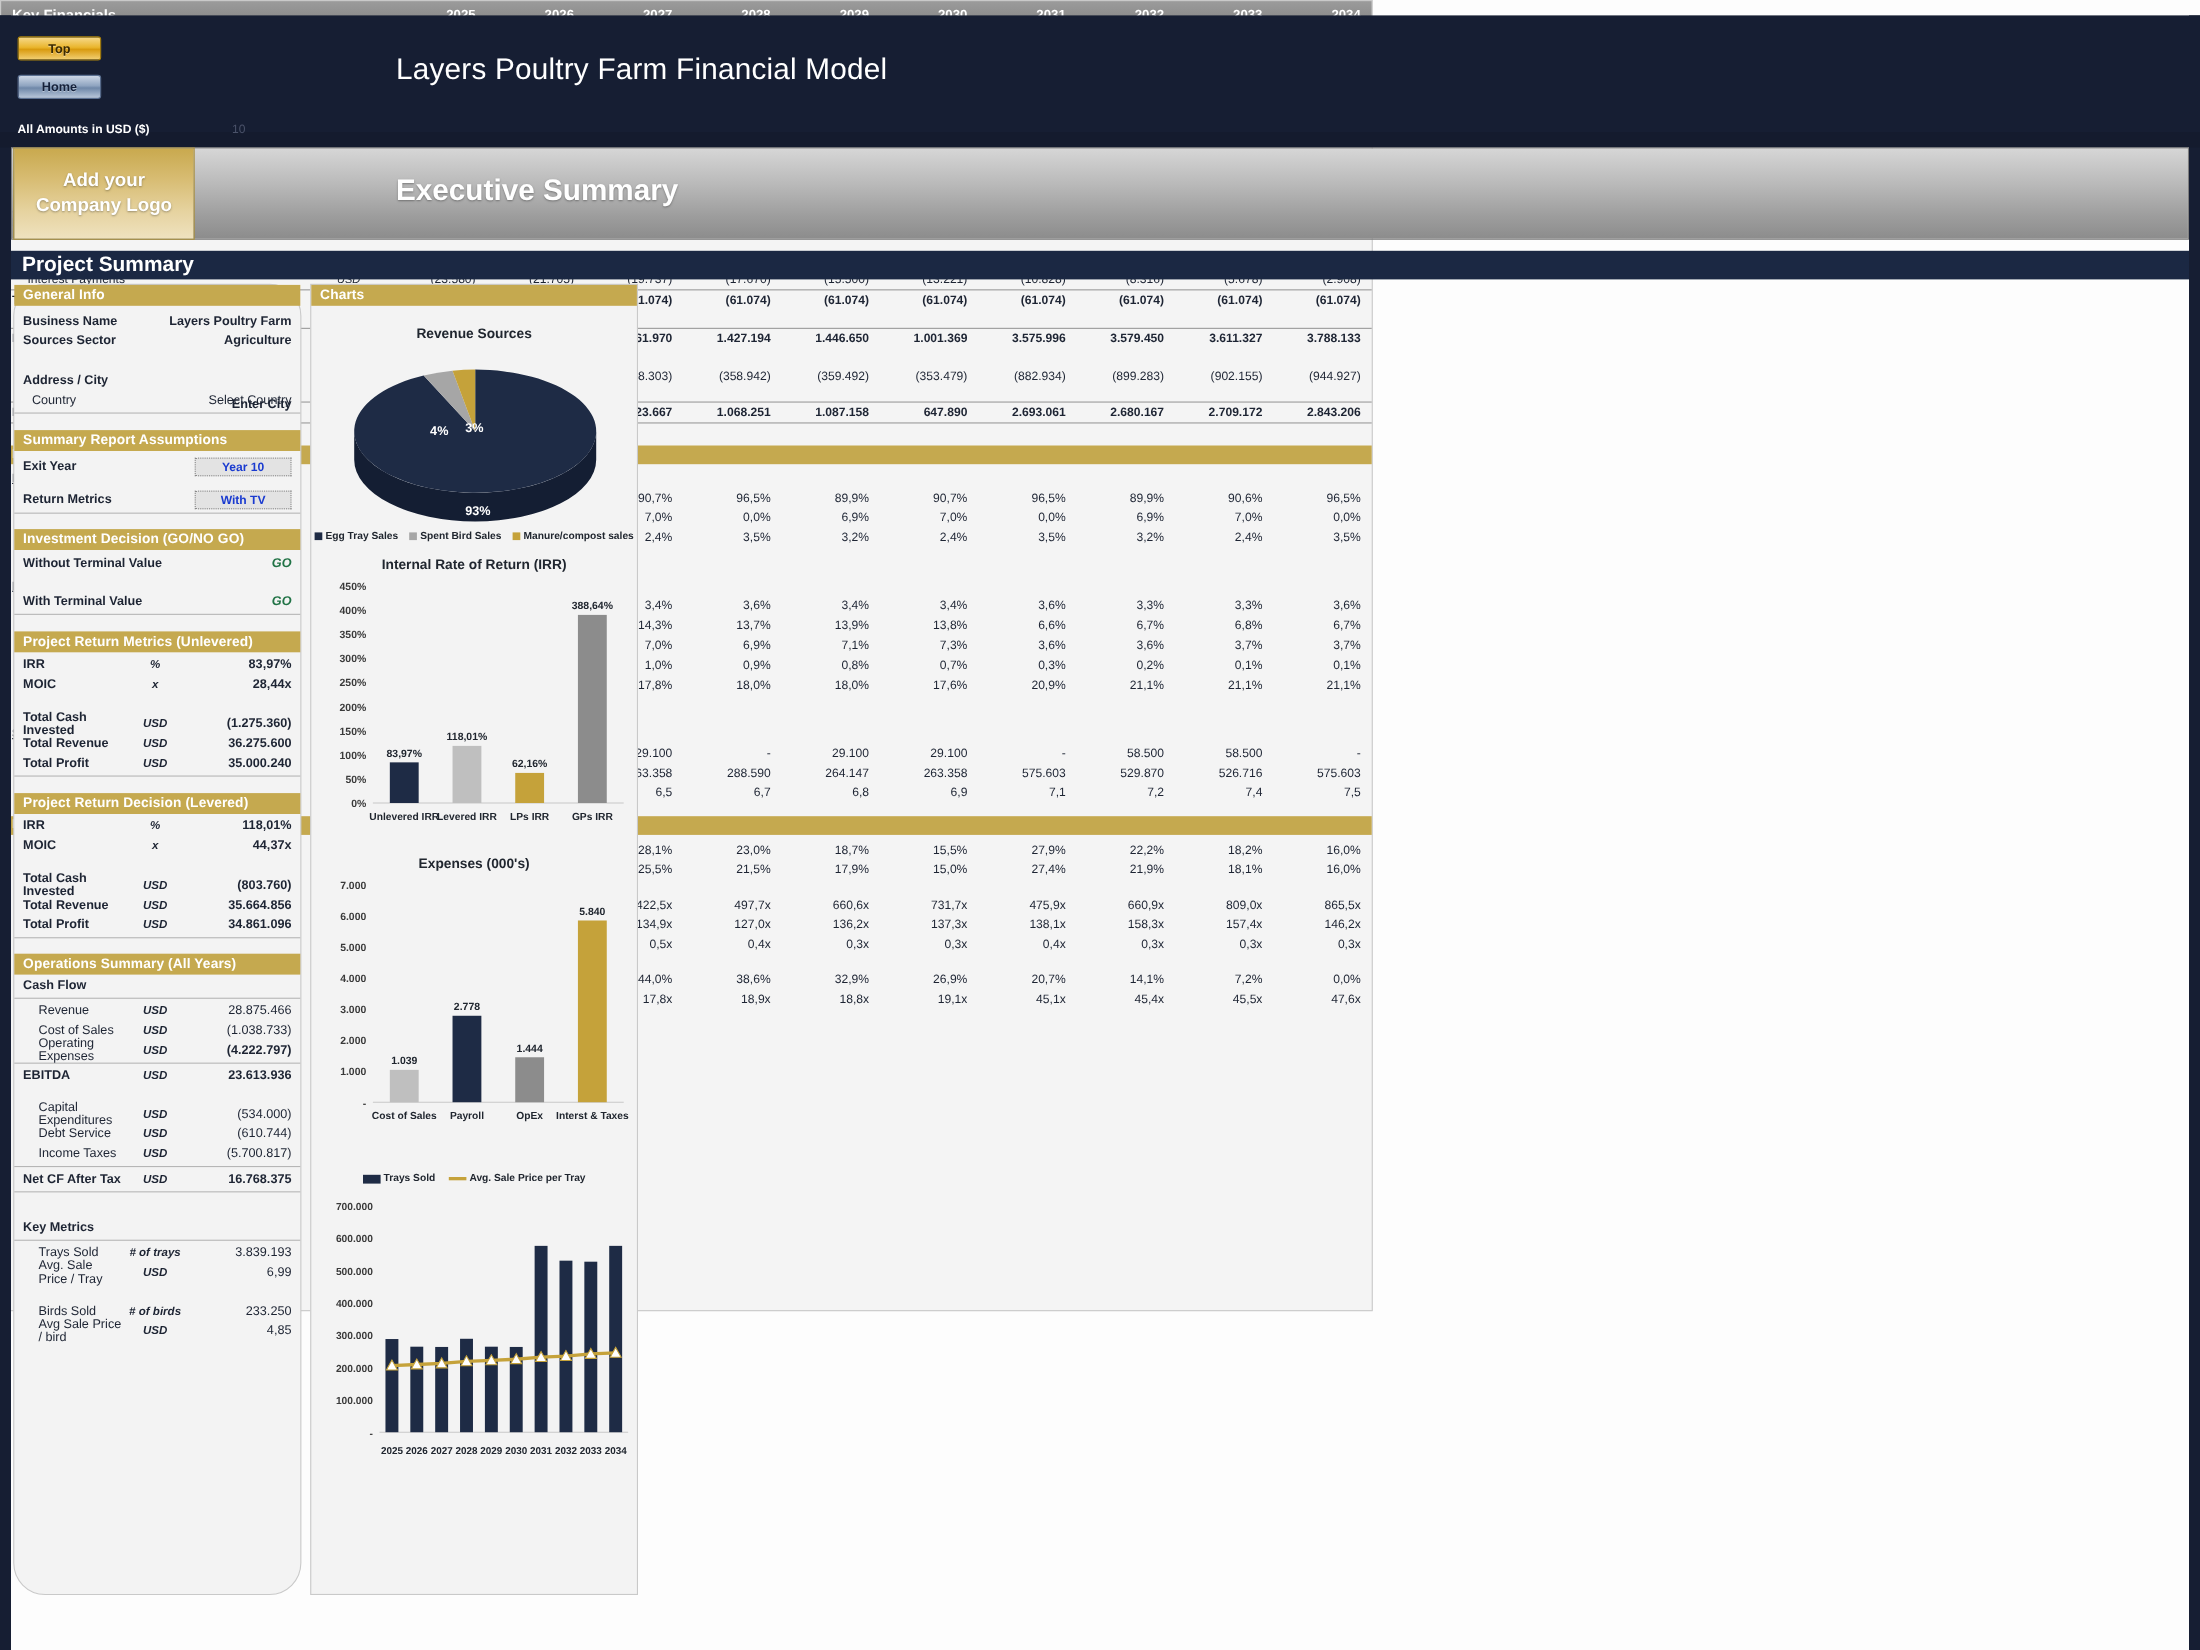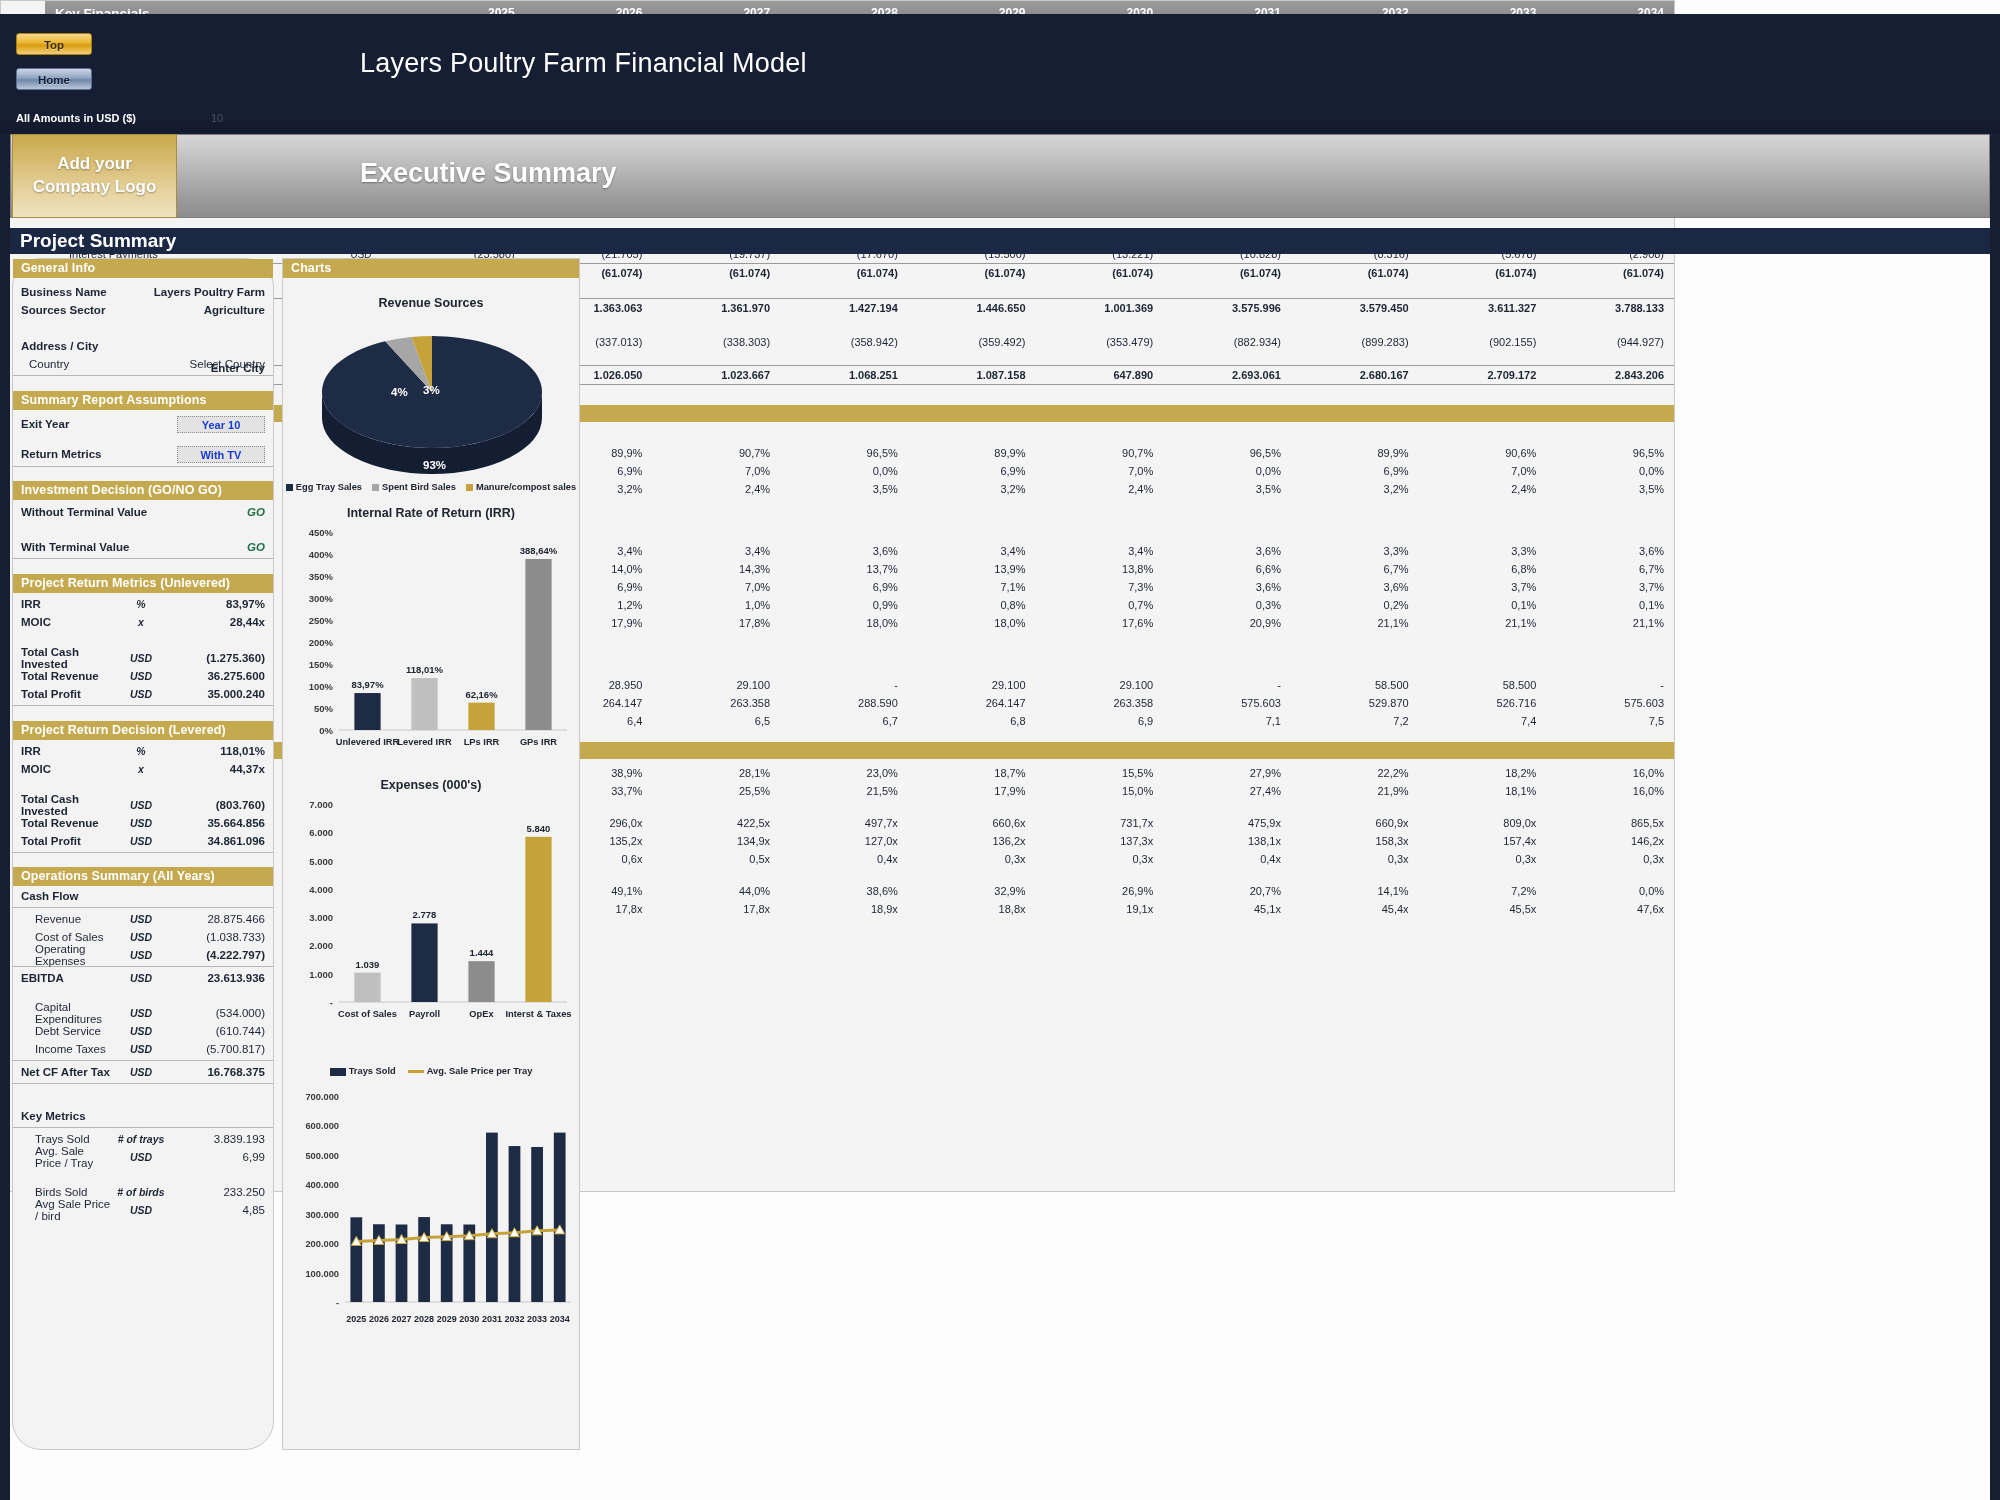--- a/index.html
+++ b/index.html
@@ -119,21 +119,21 @@
     margin-right:8px;
   }
 
   
   #charts-panel { left:282px; top:258px; width:298px; height:1192px; }
   .chart-title { text-align:center; font-size:12.5px; font-weight:bold; color:#20262f; }
   .legend { display:flex; justify-content:center; gap:10px; font-size:9.3px; font-weight:bold; color:#20262f; margin-top:4px;}
   .legend span.sw { display:inline-block; width:7px; height:7px; margin-right:3px; vertical-align:middle;}
 
   
-  #kf-panel { left:594px; top:258px; width:1675px; height:1192px; background:#f4f4f4; border:1px solid #c9c9c9;padding-left:44px;}
+  #kf-panel { left:594px; top:258px; width:1248px; height:1192px; background:#f4f4f4; border:1px solid #c9c9c9;}
   .kf-head {
     display:flex; height:24px; align-items:center;
     background:linear-gradient(180deg,#9b9b9b,#838383);
     color:#ffffff; font-weight:bold;
   }
   .kf-head .t { padding-left:10px; width:280px; font-size:13.5px;}
   .kf-head .u { width:72px; }
   .kf-sec {
     height:17px; background:#c5a94f; color:#ffffff; font-size:11.5px;
     font-weight:bold; line-height:17px; padding-left:10px;

